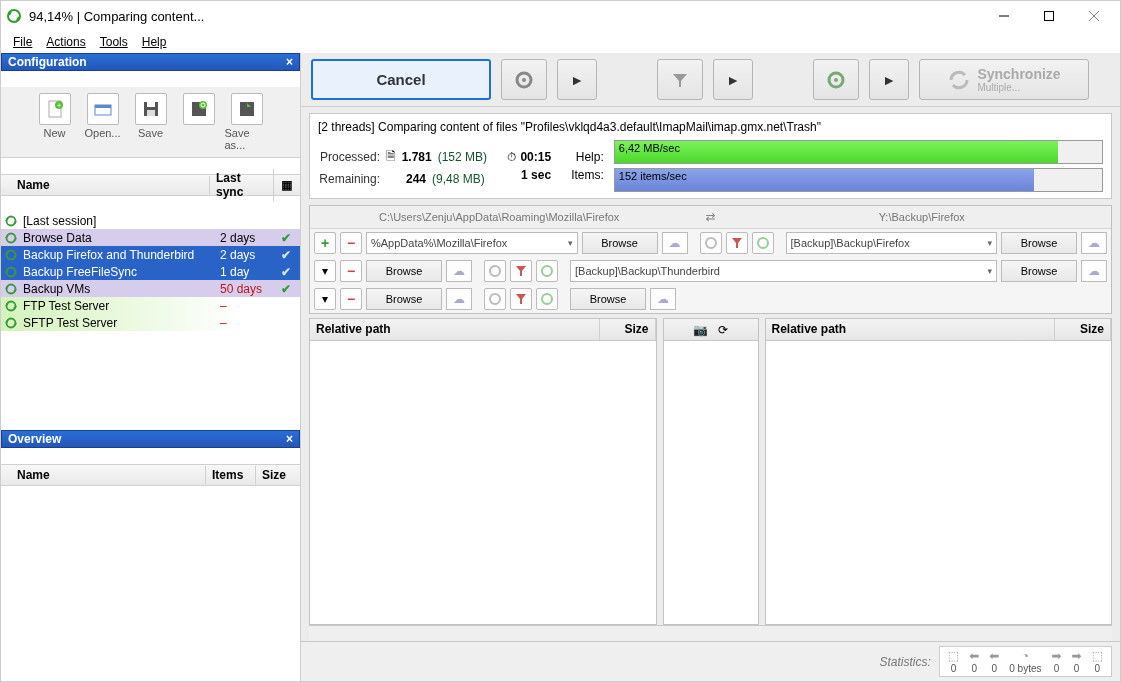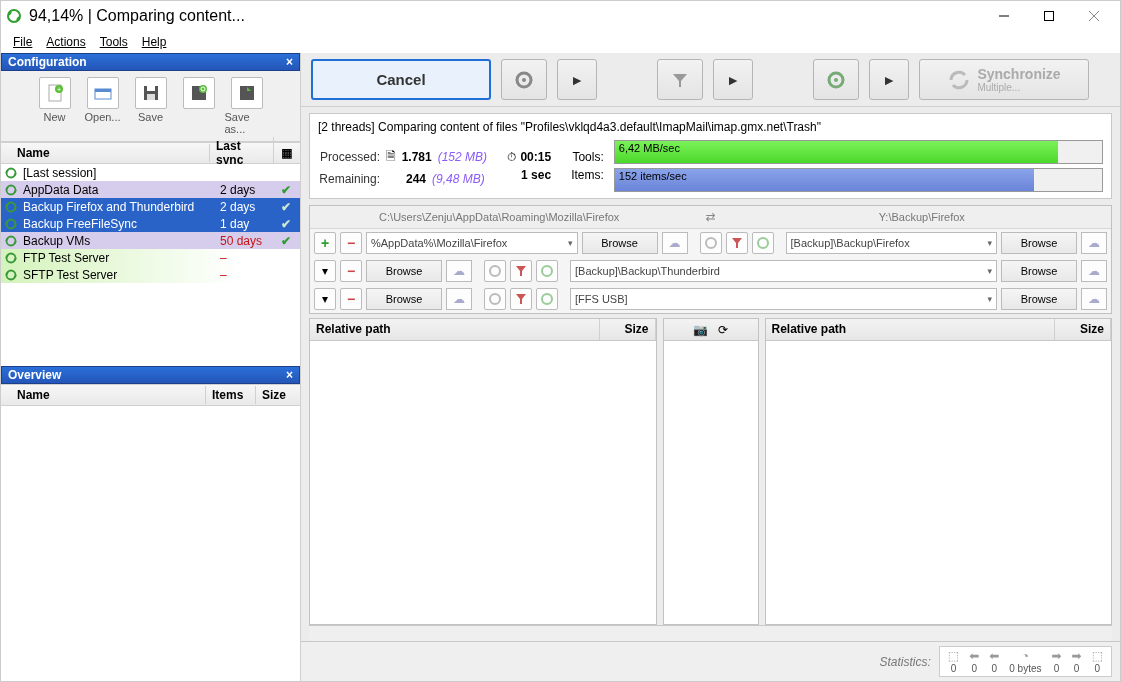--- a/index.html
+++ b/index.html
@@ -1,26 +1,26 @@
 <!DOCTYPE html>
 <html><head>
 <meta charset="utf-8">
 <style>
 * { box-sizing: border-box; margin: 0; padding: 0; font-family: "Segoe UI", Tahoma, sans-serif; }
 body { background: #fff; width: 1121px; height: 682px; overflow: hidden; font-size: 12px; color: #000; border: 1px solid #ccc; }
 .titlebar { height: 30px; display: flex; align-items: center; padding: 0 4px; background: #fff; }
 .titlebar .appicon { width: 18px; height: 18px; margin-right: 6px; display: inline-flex; align-items: center; justify-content: center; }
-.titlebar .title { font-size: 16px; }
+.titlebar .title { font-size: 13px; }
 .titlebar .winbtns { margin-left: auto; display: flex; }
 .titlebar .winbtn { width: 45px; height: 28px; display: flex; align-items: center; justify-content: center; }
 .menubar { height: 22px; display: flex; align-items: center; padding: 0 6px; gap: 2px; }
 .menubar .menuitem { padding: 2px 6px; }
 .menubar .menuitem span.u { text-decoration: underline; }
 .content { display: flex; height: calc(100% - 52px); }
-.leftpanel { width: 300px; display: flex; flex-direction: column; border-right: 1px solid #cfcfcf; }
+.leftpanel { width: 300px; display: flex; flex-direction: column; border-right: 1px solid #cfcfcf; gap: 16px; }
 .panel-header { background: linear-gradient(#2a6fd8,#2456b8); color: #fff; font-weight: bold; padding: 2px 6px; display: flex; align-items: center; height: 18px; border: 1px solid #1b3f8a; }
 .panel-header .x { margin-left: auto; cursor: pointer; font-weight: bold; }
 .toolbar { display: flex; gap: 4px; padding: 6px 10px; justify-content: center; background: #f0f0f0; border-bottom: 1px solid #d0d0d0; }
 .toolbtn { display: flex; flex-direction: column; align-items: center; width: 44px; }
 .toolbtn .ticon { width: 32px; height: 32px; border: 1px solid #bbb; border-radius: 2px; background: #fff; display: flex; align-items: center; justify-content: center; }
 .toolbtn .tlbl { font-size: 11px; color: #555; margin-top: 2px; }
 .listhdr { display: flex; background: linear-gradient(#f7f7f7,#e9e9e9); border-top: 1px solid #d0d0d0; border-bottom: 1px solid #d0d0d0; height: 22px; align-items: center; }
 .listhdr .col { padding: 2px 6px; font-weight: bold; }
 .listhdr .c1 { flex: 1; border-right: 1px solid #d0d0d0; padding-left: 16px; }
 .listhdr .c2 { width: 64px; text-align: left; border-right: 1px solid #d0d0d0; }
@@ -41,21 +41,21 @@
 .bigbtn { border: 1px solid #b5b5b5; border-radius: 3px; background: linear-gradient(#f2f2f2,#e4e4e4); display: flex; align-items: center; justify-content: center; font-size: 15px; font-weight: bold; color: #333; min-width: 40px; }
 .bigbtn.cancel { width: 180px; border: 2px solid #1f6fd6; background: #e9f2fc; }
 .bigbtn.small { width: 46px; }
 .bigbtn.wide { width: 170px; color: #aaa; position: relative; }
 .bigbtn.arrow { width: 22px; }
 .statusbox { margin: 6px 8px; background: #fff; border: 1px solid #c8c8c8; padding: 6px 8px; }
 .statline { font-size: 12px; margin-bottom: 6px; white-space: nowrap; overflow: hidden; }
 .metrics { display: flex; align-items: center; gap: 10px; font-size: 12px; }
 .metrics .lbl { color: #333; width: 62px; text-align: right; }
 .metrics .val { font-weight: bold; }
-.metrics .sz { color: #8b5cf6; font-style: italic; }
+.metrics .sz { color: #14532d; }
 .metcol { display: flex; flex-direction: column; gap: 4px; }
 .bars { flex: 1; display: flex; flex-direction: column; gap: 4px; }
 .bar { height: 24px; border: 1px solid #999; background: #f0f0f0; position: relative; }
 .bar .fill { position: absolute; left: 0; top: 0; bottom: 0; }
 .bar.g .fill { background: linear-gradient(#7bf25a,#4cd82b); width: 91%; }
 .bar.b .fill { background: linear-gradient(#8aa3ea,#6a85d9); width: 86%; }
 .bar .txt { position: absolute; left: 4px; top: 0; line-height: 15px; font-size: 11px; color: #000; }
 .pairpanel { margin: 0 8px; border: 1px solid #c0c0c0; background: #f5f5f5; }
 .pairhdr { display: flex; align-items: center; padding: 4px 6px; gap: 8px; background: #efefef; border-bottom: 1px solid #d6d6d6; color: #777; }
 .pairhdr .path { flex: 1; text-align: center; font-size: 11px; }
@@ -201,21 +201,21 @@
           <span class="ok"></span>
         </div>
         <div class="cfgrow purple">
           <span class="icn">
             <svg width="14" height="12">
               <circle cx="6" cy="6" r="4.5" fill="none" stroke="#3a9a3a" stroke-width="1.8"></circle>
               <path d="M3 3 L1 6" stroke="#3a9a3a" stroke-width="1.8"></path>
               <path d="M9 9 L11 6" stroke="#3a9a3a" stroke-width="1.8"></path>
             </svg>
           </span>
-          <span class="nm">AppData Data</span>
+          <span class="nm">Browse Data</span>
           <span class="ls ">2 days</span>
           <span class="ok">✔</span>
         </div>
         <div class="cfgrow sel">
           <span class="icn">
             <svg width="14" height="12">
               <circle cx="6" cy="6" r="4.5" fill="none" stroke="#3a9a3a" stroke-width="1.8"></circle>
               <path d="M3 3 L1 6" stroke="#3a9a3a" stroke-width="1.8"></path>
               <path d="M9 9 L11 6" stroke="#3a9a3a" stroke-width="1.8"></path>
             </svg>
@@ -342,21 +342,21 @@
           </div>
         </div>
         <div class="metcol" style="margin-left:10px">
           <div style="display:flex;gap:4px;align-items:center">
               <span>⏱</span>
               <span class="val">00:15</span>
             </div>
           <div style="text-align:right"><span class="val">1 sec</span></div>
         </div>
         <div class="metcol" style="margin-left:10px">
-          <div style="text-align:right">Tools:</div>
+          <div style="text-align:right">Help:</div>
           <div style="text-align:right">Items:</div>
         </div>
         <div class="bars">
           <div class="bar g">
               <div class="fill"></div>
               <div class="txt">6,42 MB/sec</div>
             </div>
           <div class="bar b">
               <div class="fill"></div>
               <div class="txt">152 items/sec</div>
@@ -440,21 +440,20 @@
                 <svg width="12" height="12">
                   <path d="M1 1 L11 1 L7 6 L7 11 L5 11 L5 6 Z" fill="#c55"></path>
                 </svg>
               </div>
               <div class="sq">
                 <svg width="14" height="14">
                   <circle cx="7" cy="7" r="5" fill="none" stroke="#9c9" stroke-width="2"></circle>
                 </svg>
               </div>
             </div>
-            <div class="pathbox dd">[FFS USB]</div>
             <div class="browse">Browse</div>
             <div class="cloud">☁</div>
           </div>
         </div>
     </div>
 
     <div class="comparebox">
       <div class="cmpcol">
         <div class="cmphdr">
             <div class="h h1">Relative path</div>

